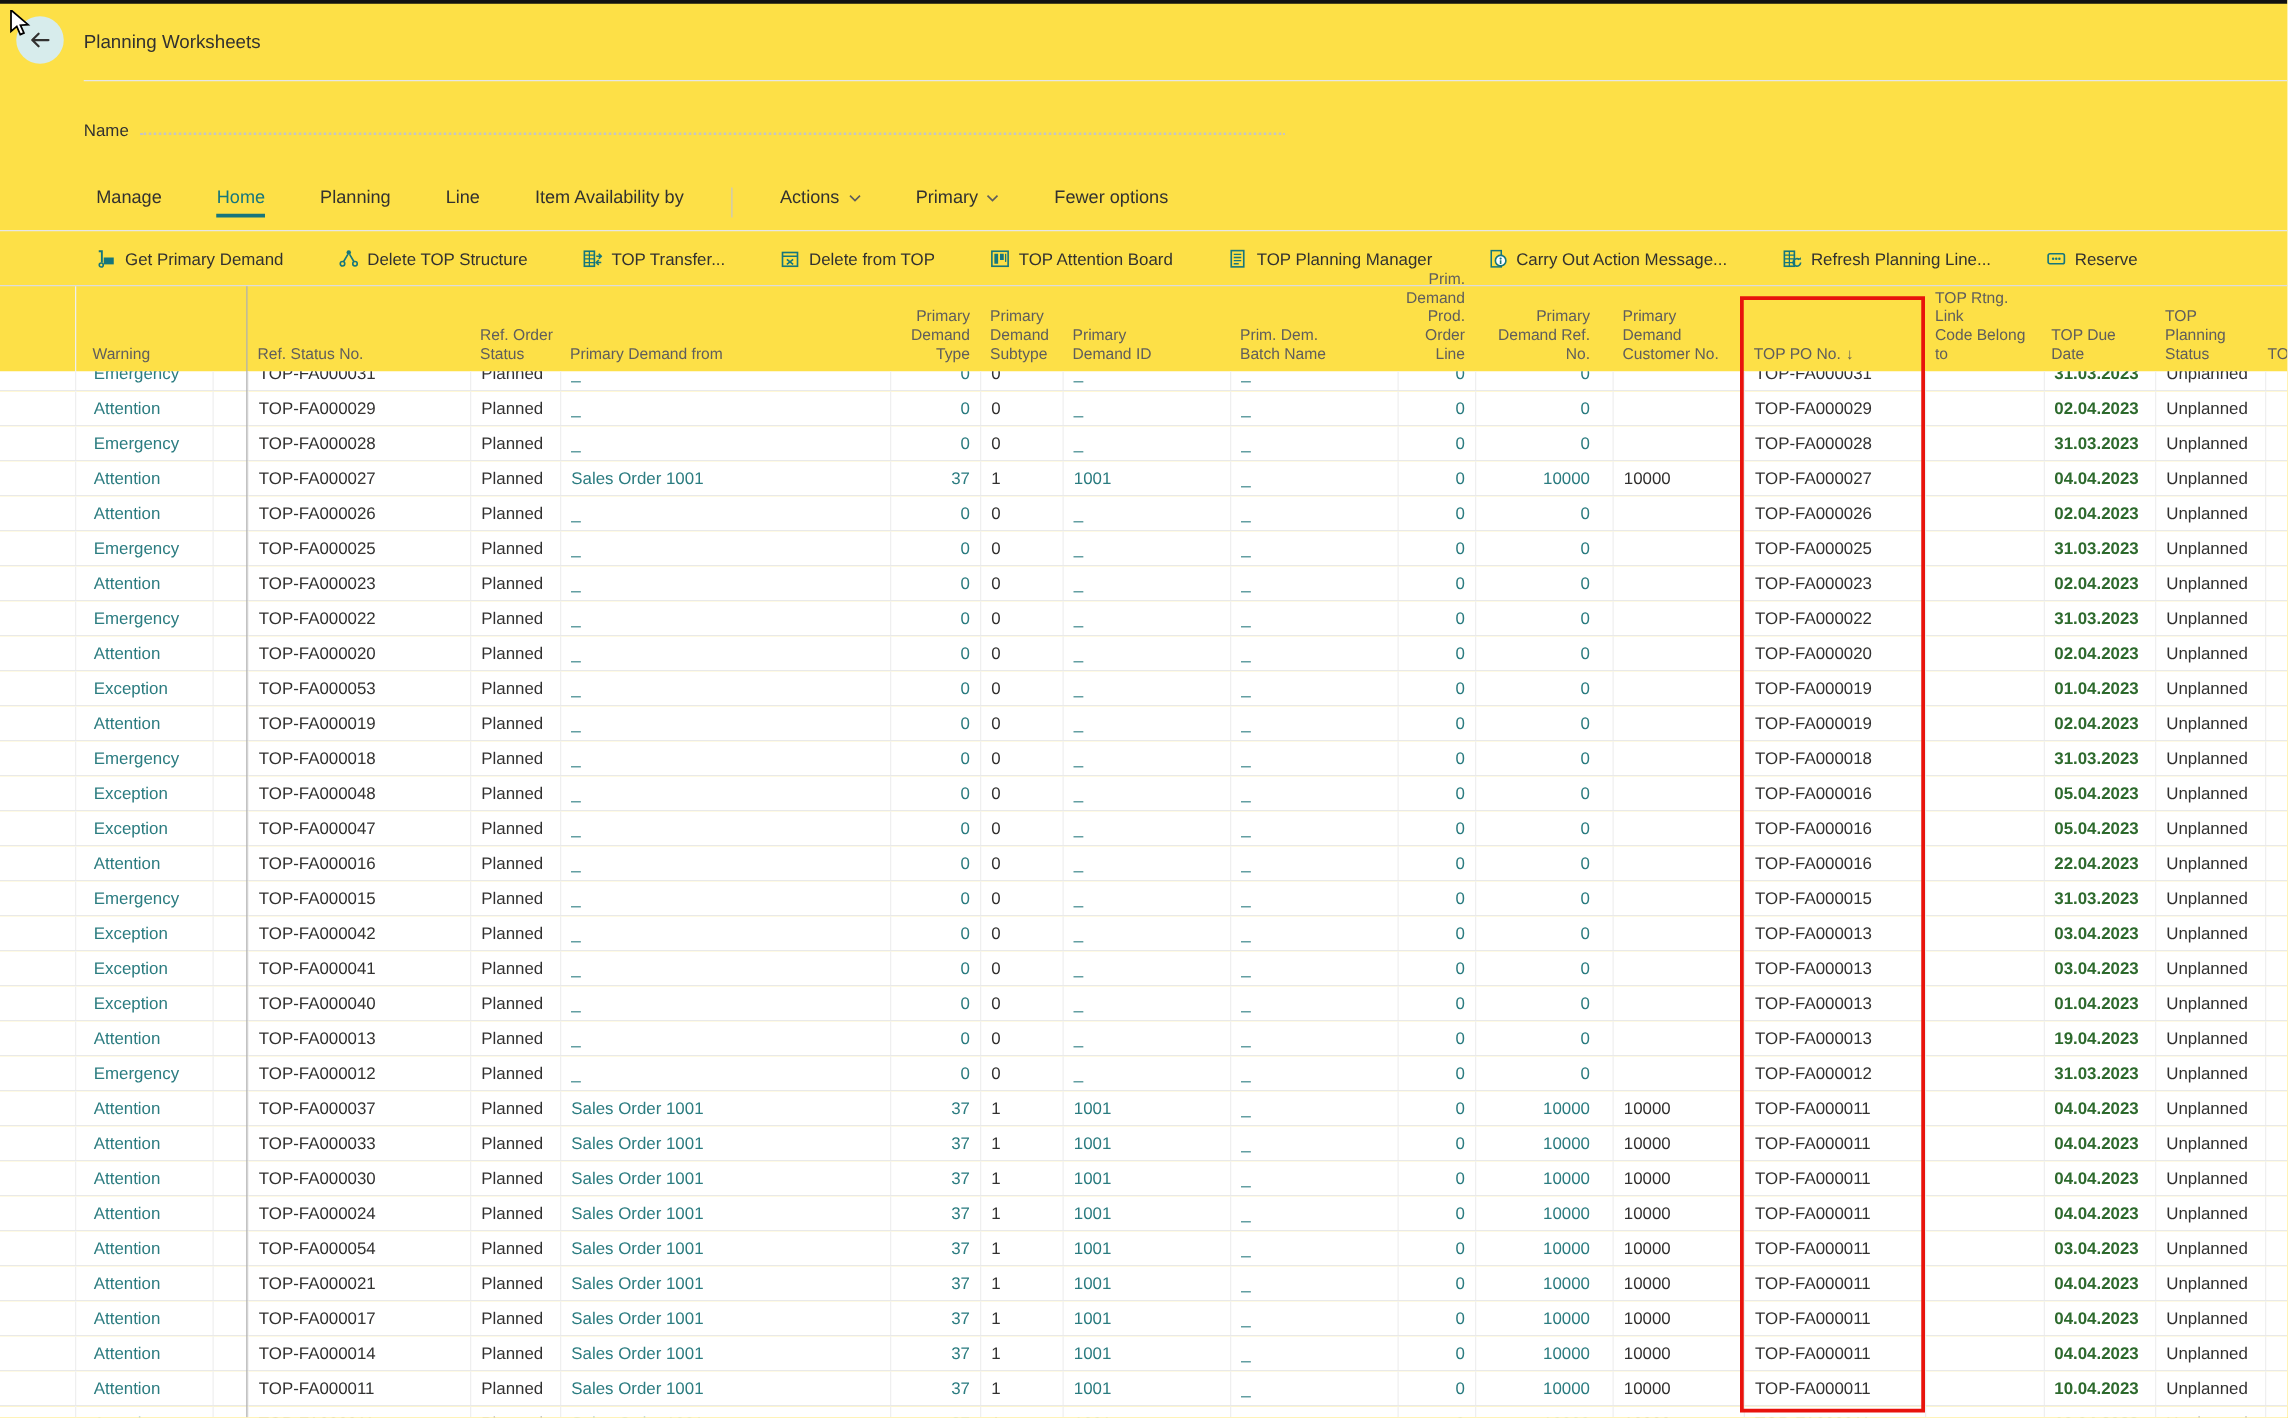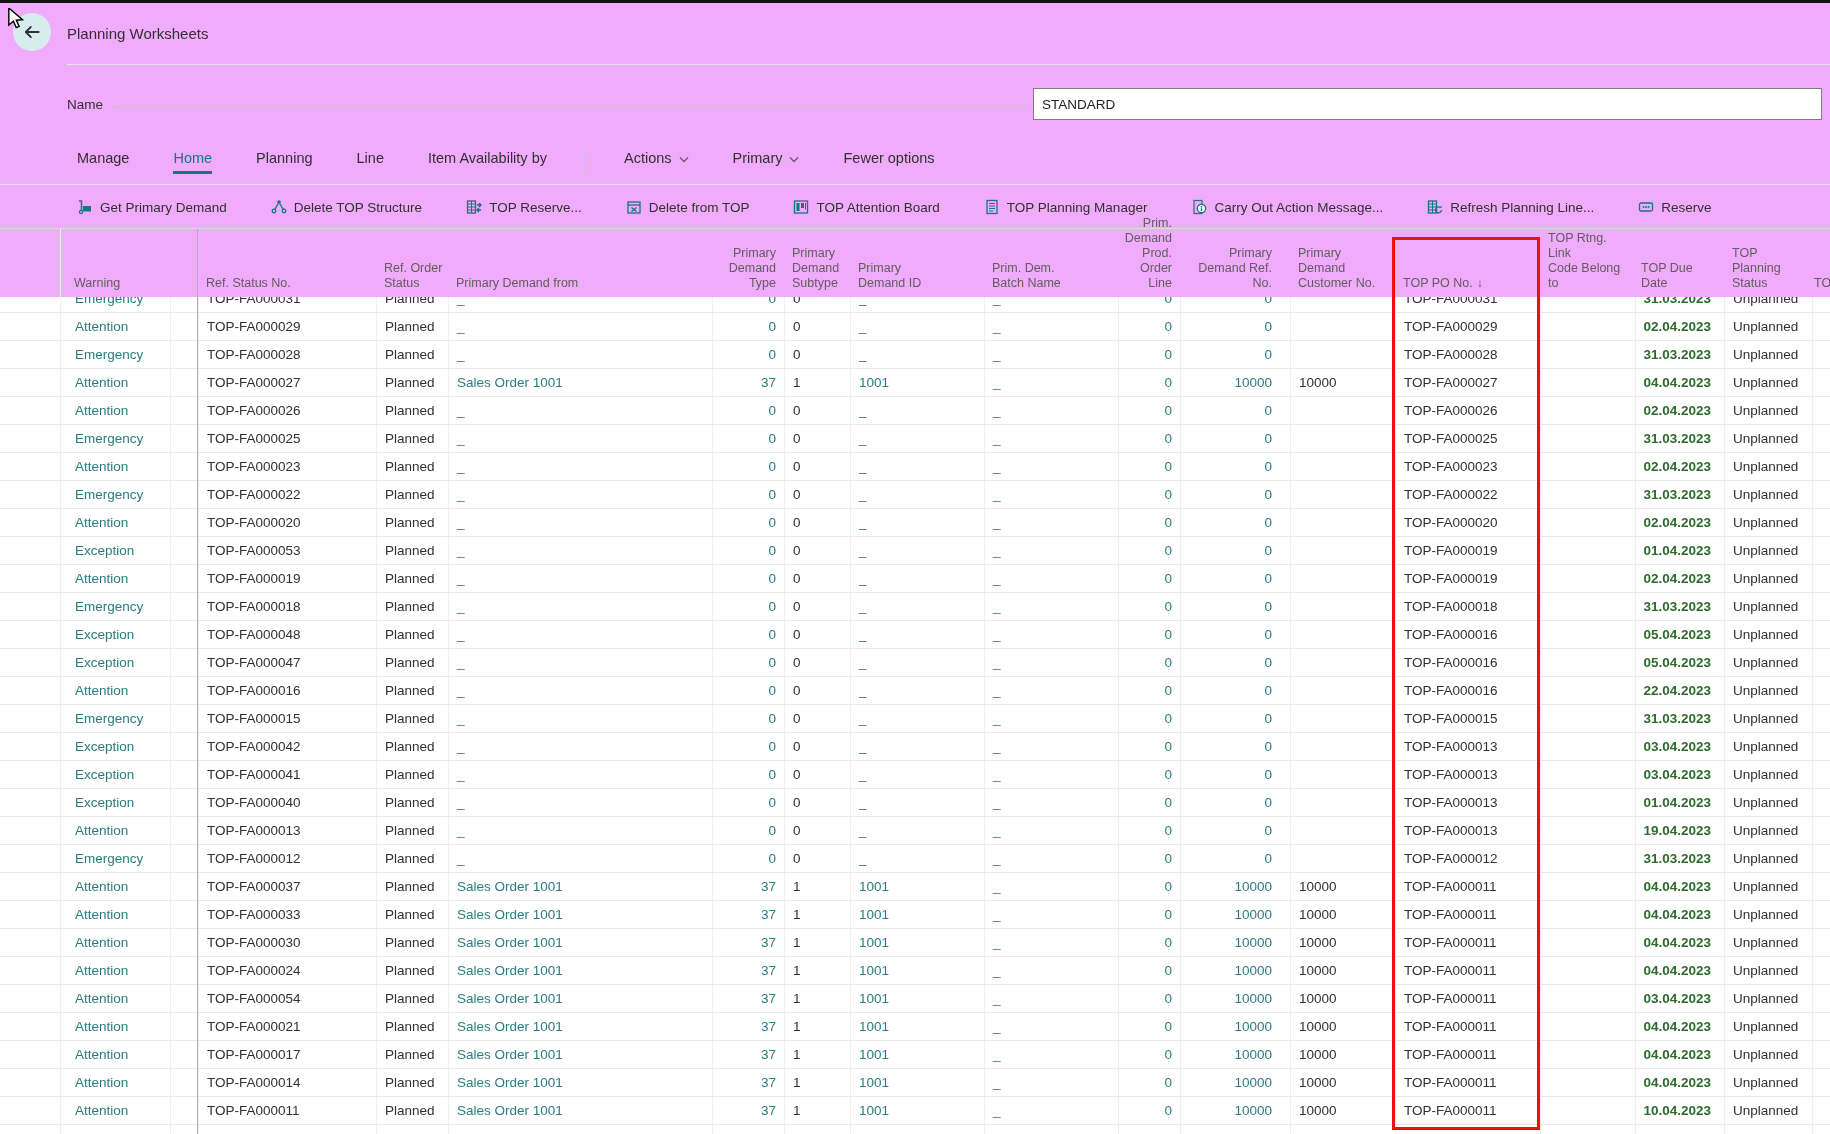--- a/index.html
+++ b/index.html
@@ -1,17 +1,17 @@
 <!DOCTYPE html>
 <html><head>
 <meta charset="utf-8">
 <style>
   * { margin:0; padding:0; box-sizing:border-box; }
   html,body { background:#fff; }
-  .page { position:relative; width:1830px; height:1134px; background:#f0abfc;
+  .page { position:relative; width:1830px; height:1134px; background:#fde047;
           font-family:"Liberation Sans", sans-serif; overflow:hidden; color:#323130; }
   .topline { position:absolute; top:0; left:0; width:100%; height:3px; background:#111; }
 
   
   .back-btn { position:absolute; left:13px; top:13px; width:38px; height:38px; border-radius:50%;
               background:#d7ecec; display:flex; align-items:center; justify-content:center; cursor:pointer; }
   .page-title { position:absolute; left:67px; top:25px; font-size:15px; color:#323130; }
   .hr1 { position:absolute; left:67px; right:0; top:64px; height:1px; background:#e6e6e6; }
 
   
@@ -79,21 +79,20 @@
   <div class="back-btn">
     <svg width="18" height="18" viewBox="0 0 16 16">
       <path d="M14 8 H3 M7 3.5 L2.5 8 L7 12.5" fill="none" stroke="#323130" stroke-width="1.6" stroke-linecap="round" stroke-linejoin="round"></path>
     </svg>
   </div>
   <div class="page-title">Planning Worksheets</div>
   <div class="hr1"></div>
 
   <div class="name-label">Name</div>
   <div class="name-leader"></div>
-  <input class="name-input" value="STANDARD" style="">
 
   <div class="menubar" id="menubar">
       <div class="menu-item">
         <span>Manage</span>
       </div>
       <div class="menu-item active">
         <span>Home</span>
       </div>
       <div class="menu-item">
         <span>Planning</span>
@@ -146,21 +145,21 @@
         <span>Delete TOP Structure</span>
       </div>
       <div class="tb-item">
         <span>
           <svg width="16" height="16" viewBox="0 0 16 16">
             <rect x="1.5" y="2" width="8" height="12" fill="none" stroke="#16767c" stroke-width="1.3"></rect>
             <path d="M1.5 5 h8 M1.5 8 h8 M1.5 11 h8 M5.5 2 v12" stroke="#16767c" stroke-width="1"></path>
             <path d="M11 6 h4 M13 4 l2 2 -2 2 M15 11 h-4 M13 9 l-2 2 2 2" fill="none" stroke="#16767c" stroke-width="1.3"></path>
           </svg>
         </span>
-        <span>TOP Reserve...</span>
+        <span>TOP Transfer...</span>
       </div>
       <div class="tb-item">
         <span>
           <svg width="16" height="16" viewBox="0 0 16 16">
             <rect x="2" y="3" width="12" height="11" fill="none" stroke="#16767c" stroke-width="1.3"></rect>
             <path d="M2 6 h12" stroke="#16767c" stroke-width="1.3"></path>
             <path d="M5.5 8.5 l5 4 M10.5 8.5 l-5 4" stroke="#16767c" stroke-width="1.3"></path>
           </svg>
         </span>
         <span>Delete from TOP</span>

